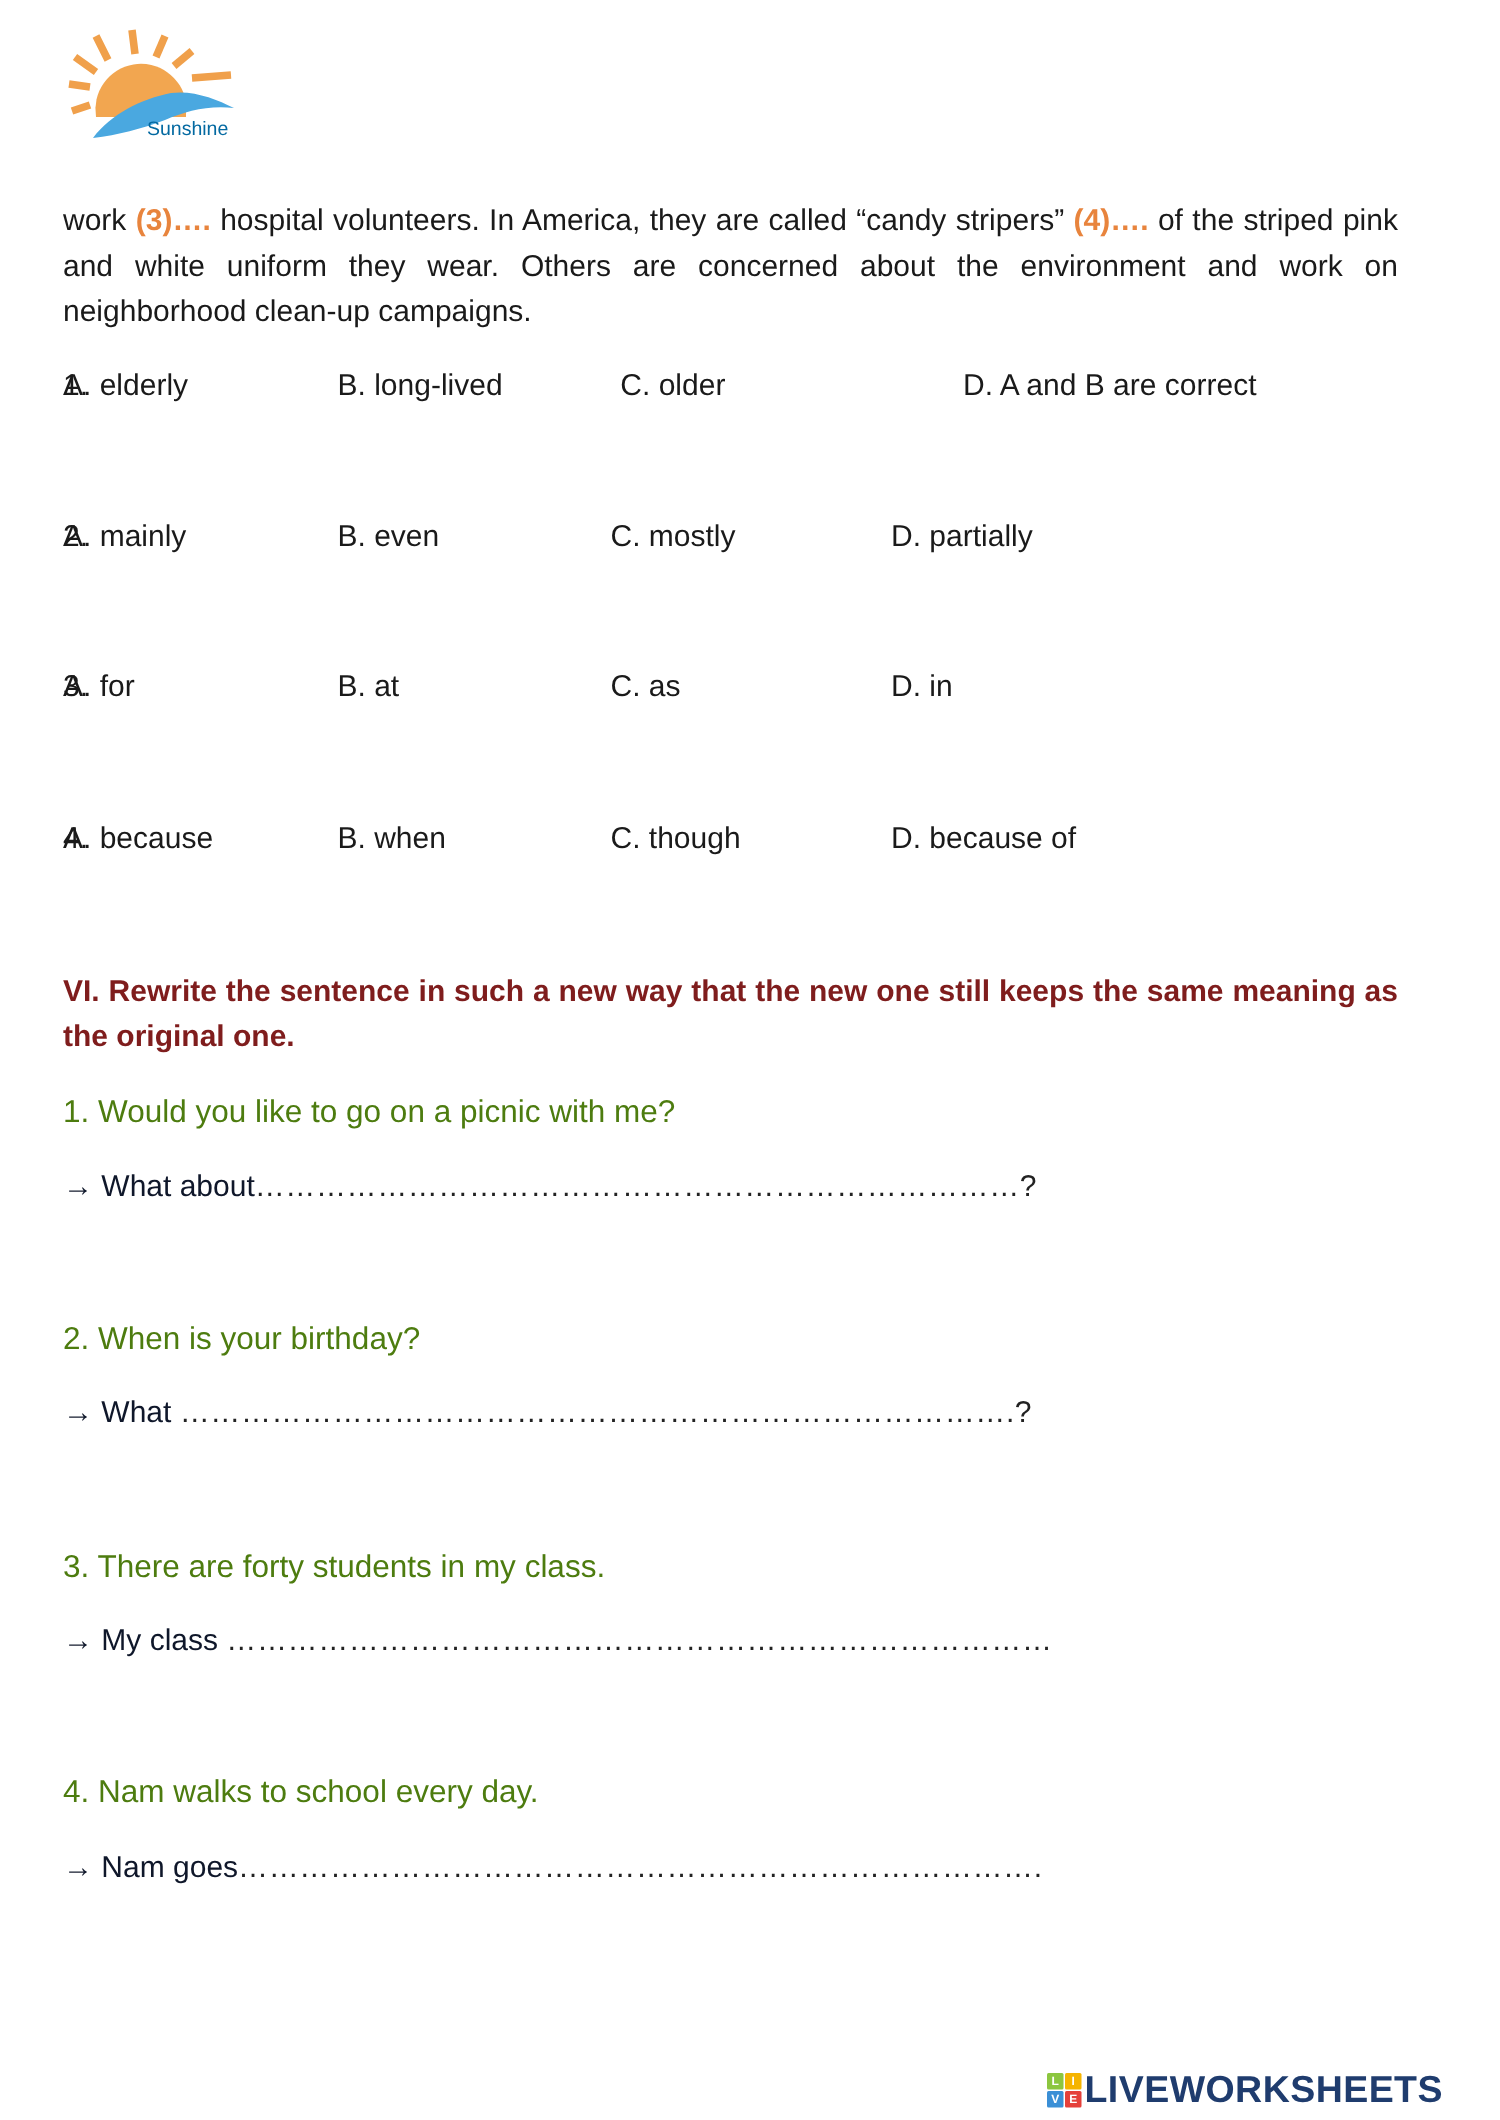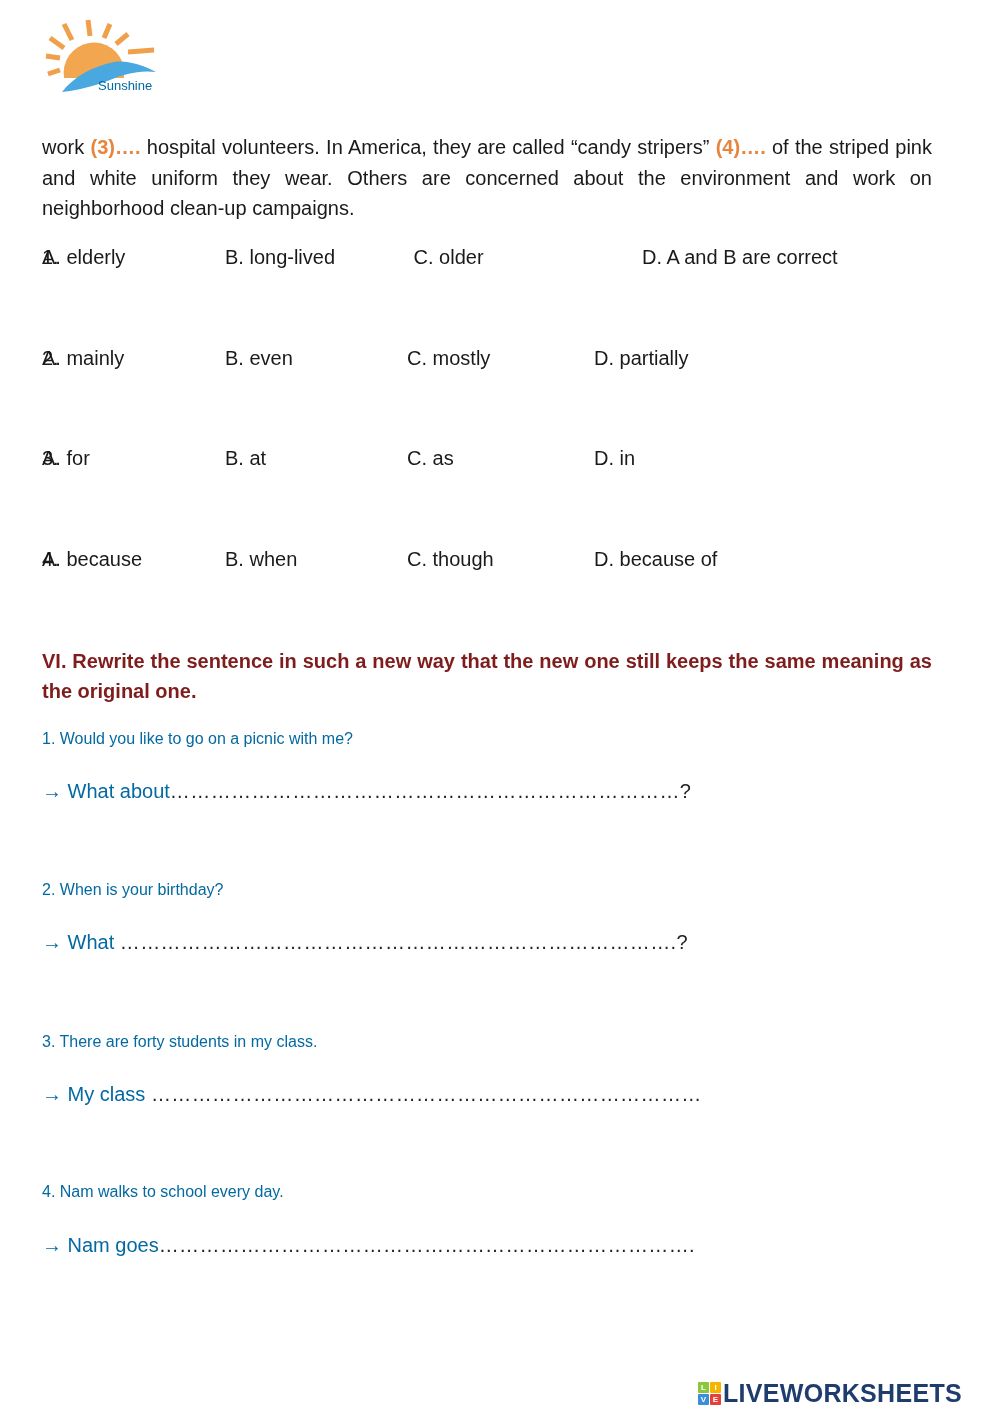--- a/index.html
+++ b/index.html
@@ -64,32 +64,32 @@
       width: 890px;
       font-size: 20px;
       font-weight: bold;
       line-height: 30px;
       text-align: justify;
       color: #7f1d1d;
     }
     .q-line {
       position: absolute;
       left: 42px;
-      font-size: 16px;
-      color: #0369a1;
+      font-size: 21px;
+      color: #4d7c0f;
       white-space: nowrap;
     }
     .a-line {
       position: absolute;
       left: 42px;
       font-size: 20px;
       white-space: nowrap;
     }
     .a-prefix {
-      color: #0369a1;
+      color: #0f172a;
     }
     .a-dots {
       color: #222;
       letter-spacing: 0.4px;
     }
     .a-end {
       color: #222;
     }
     .lw-logo {
       position: absolute;

